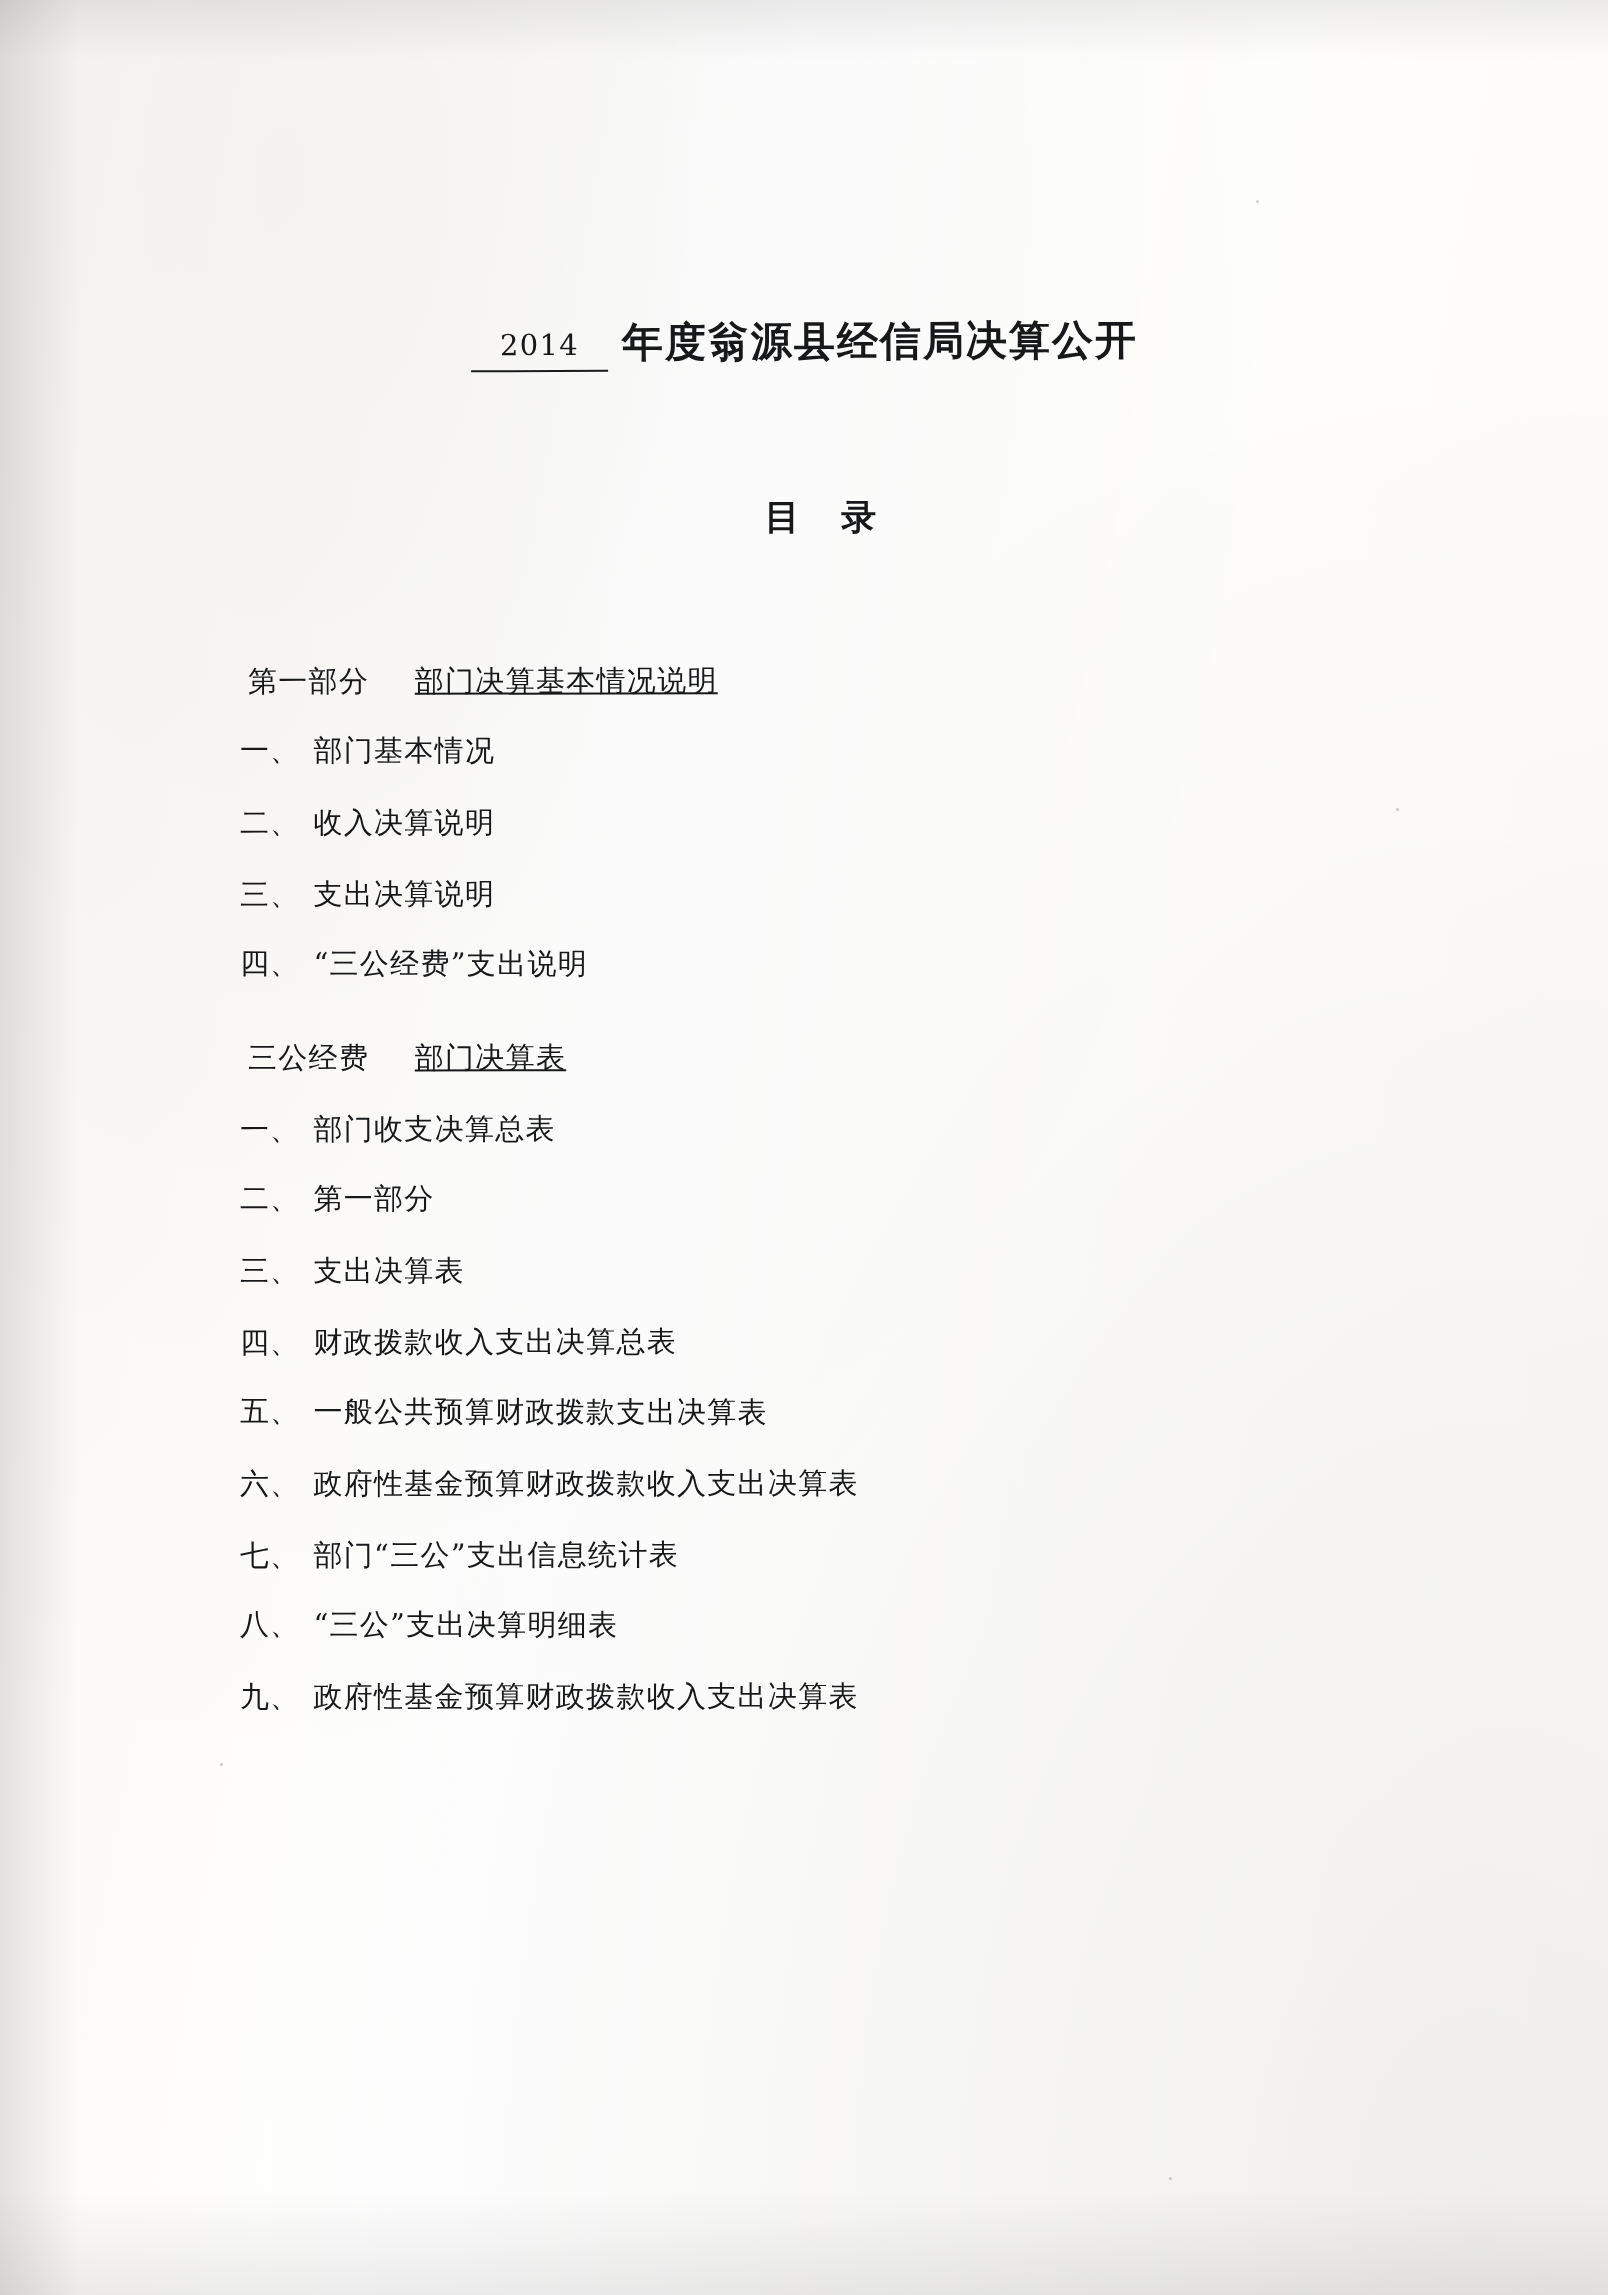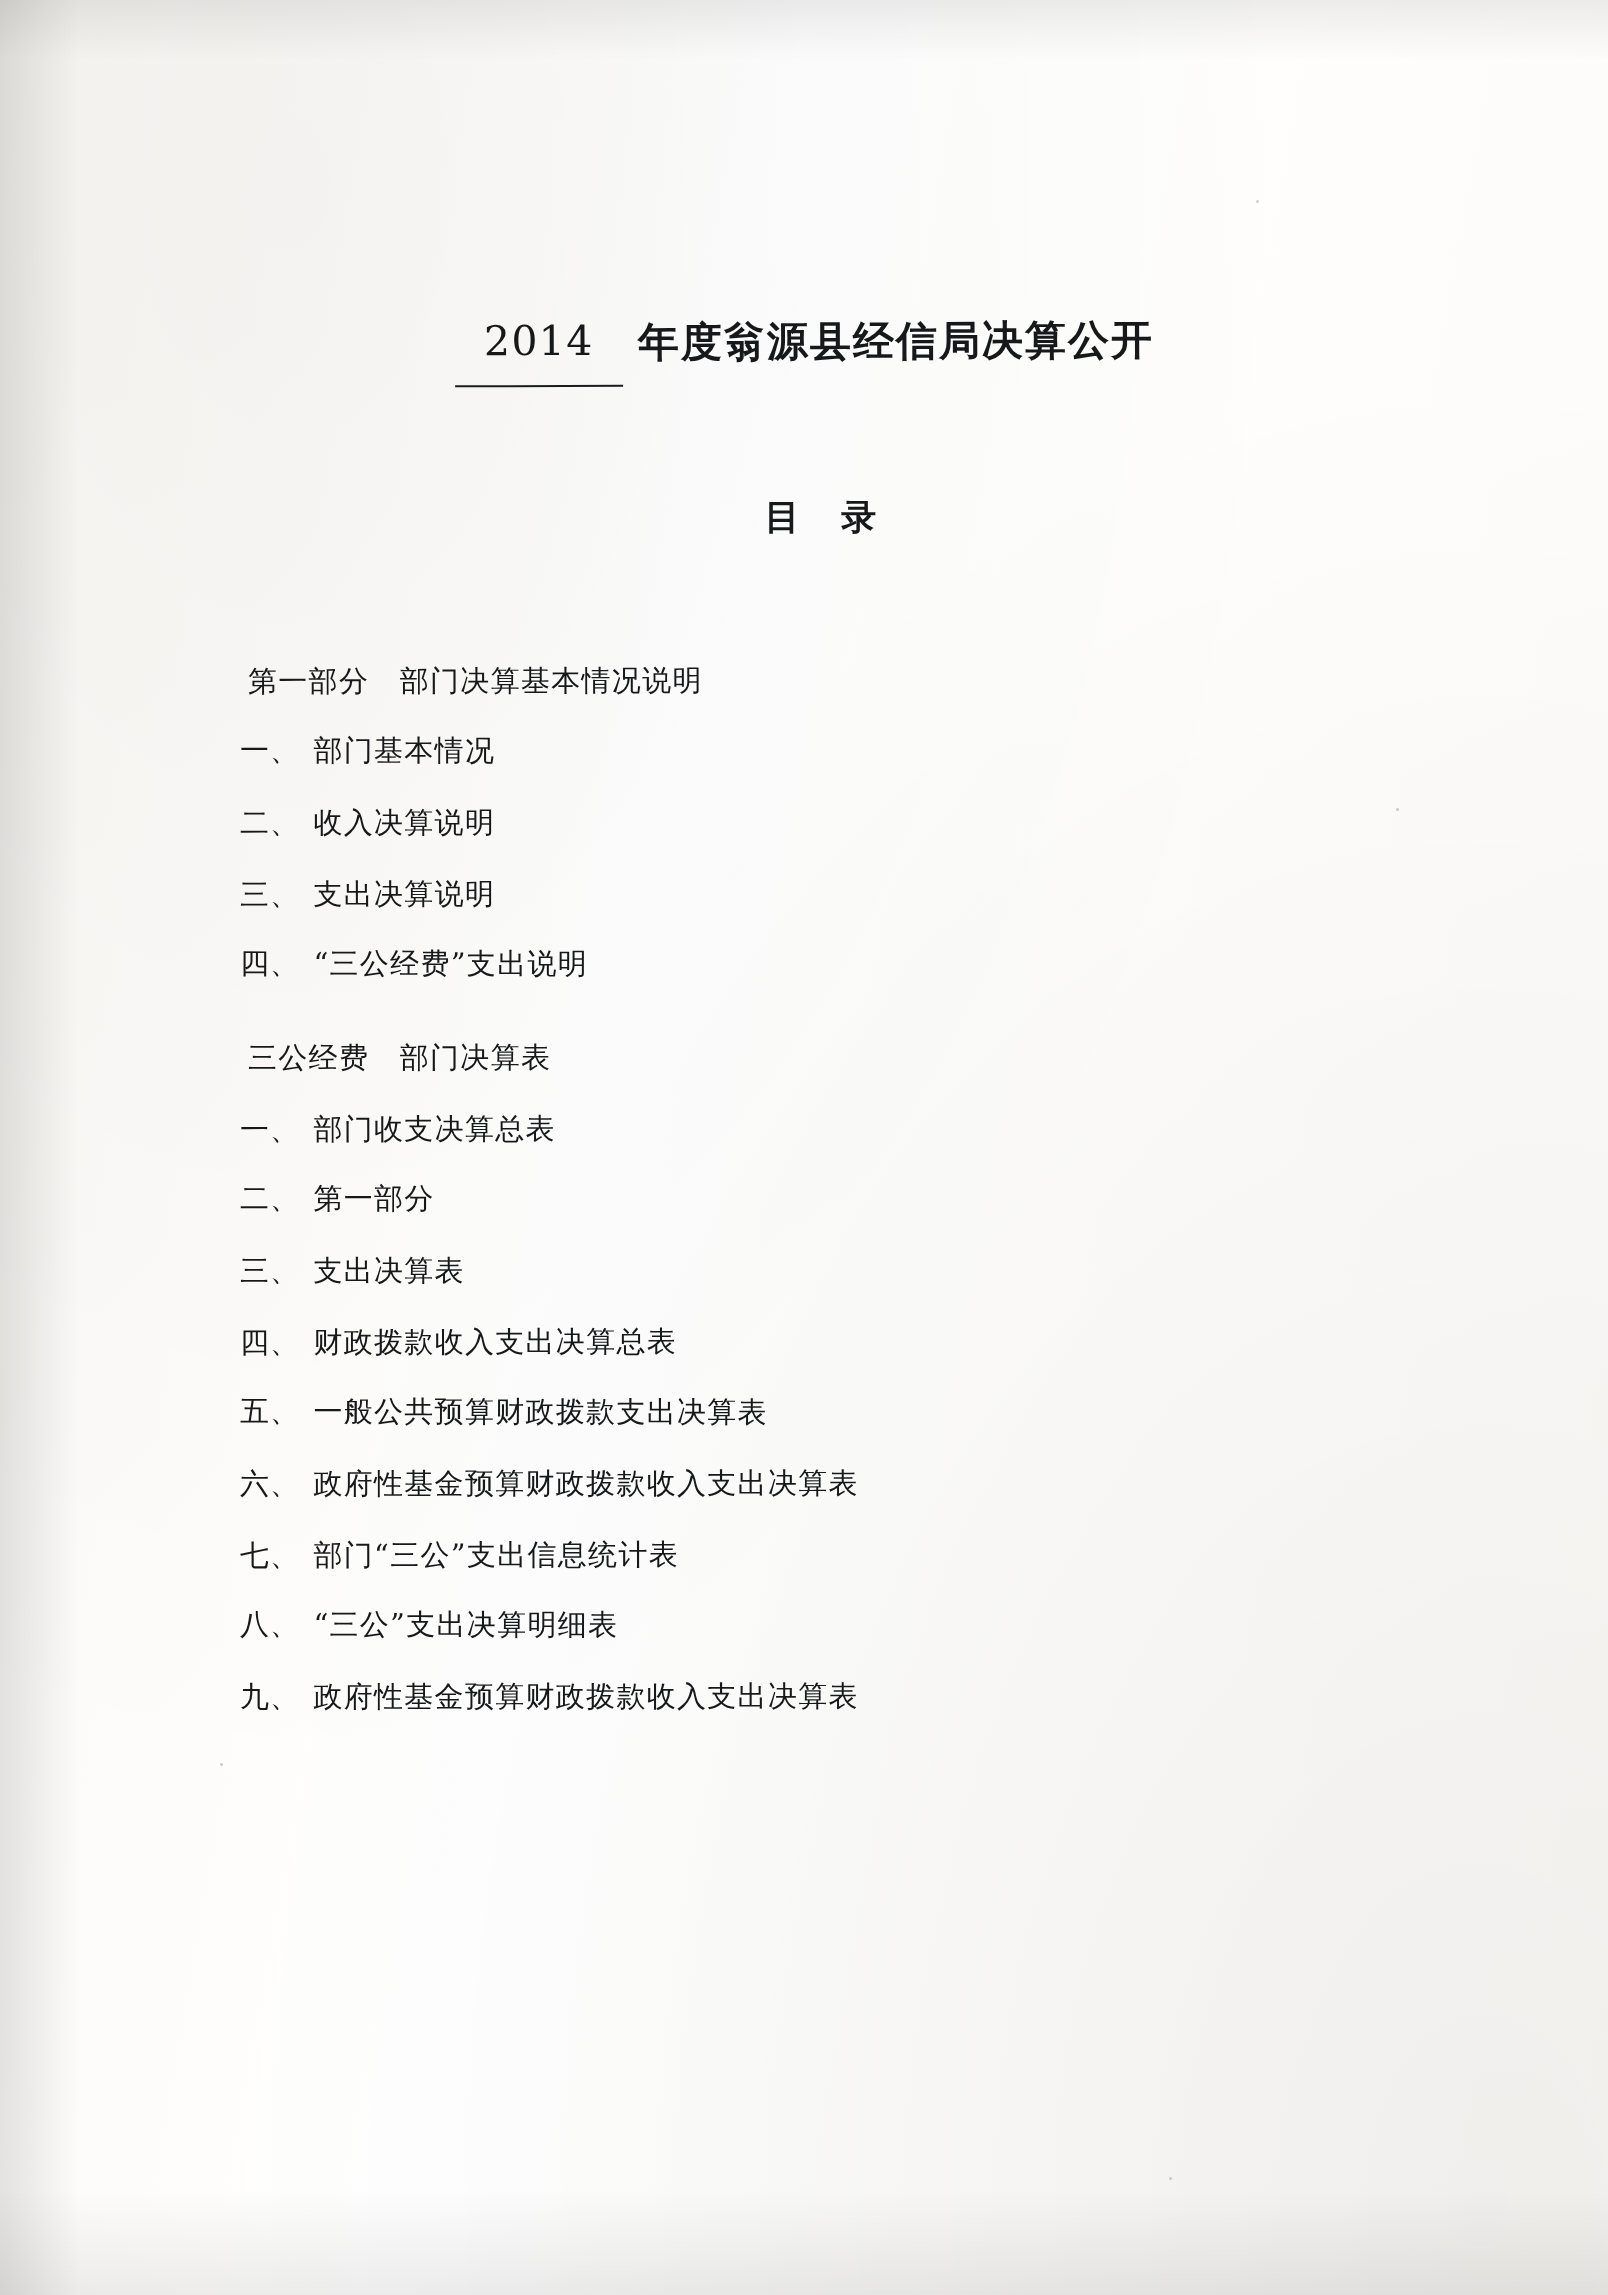--- a/index.html
+++ b/index.html
@@ -59,23 +59,23 @@
     position: absolute;
     top: 314px;
     left: 0;
     width: 100%;
     display: flex;
     justify-content: center;
     align-items: baseline;
     white-space: nowrap;
   }
   .title-year {
-    font-size: 41px;
-    letter-spacing: 1.3px;
-    padding: 0 29px 20px 29px;
+    font-size: 29px;
+    letter-spacing: 1.3px;
+    padding: 0 29px 8px 29px;
     border-bottom: 2.7px solid #1a1b1d;
     font-family: "DejaVu Serif", "Liberation Serif", serif;
     transform: rotate(-0.25deg);
   }
   .title-rest {
     font-size: 41px;
     letter-spacing: 2px;
     margin-left: 14.7px;
     font-weight: 600;
     transform: rotate(-0.25deg);
@@ -109,22 +109,23 @@
     font-size: 29px;
     letter-spacing: 1.3px;
     margin-bottom: 31px;
     padding-left: 8px;
     white-space: nowrap;
   }
   .section-title .sect-label {
     letter-spacing: 1.3px;
   }
   .section-title .sect-name {
-    margin-left: 20px;
-    letter-spacing: 1.3px;
+    margin-left: 35px;
+    letter-spacing: 1.3px;
+    text-decoration: underline;
   }
   .toc-item {
     font-size: 29px;
     letter-spacing: 1.3px;
     margin-bottom: 31px;
     white-space: nowrap;
     padding-left: 0px;
   }
   .toc-item .num {
     letter-spacing: 0.7px;

